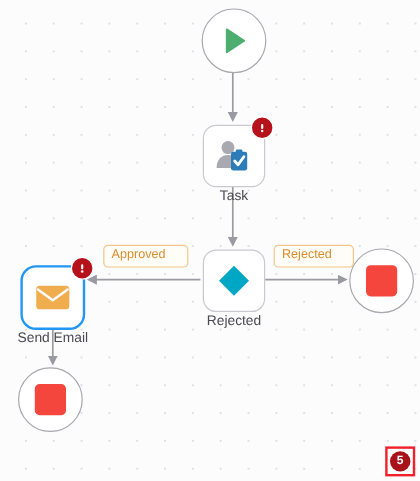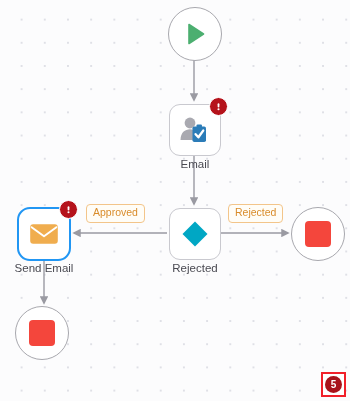--- a/index.html
+++ b/index.html
@@ -97,21 +97,21 @@
   .err-badge svg { display: block; }
 
   
   .edge-label {
     position: absolute;
     border: 1px solid #f3c58a;
     background: #fffdf7;
     color: #d98c2b;
     border-radius: 4px;
     font-size: 10.5px;
-    padding: 2px 6px 3px 6px;
+    padding: 2px 18px 3px 6px;
     white-space: nowrap;
     line-height: 1.1;
   }
 
   
   #error-counter {
     position: absolute;
     right: 4px;
     bottom: 4px;
     width: 25px;
@@ -199,33 +199,33 @@
 
         <path d="M16.6 19.2 L19.4 22.3 L24.2 15.6" fill="none" stroke="#ffffff" stroke-width="2.4" stroke-linecap="round" stroke-linejoin="round"></path>
       </svg>
       <div class="err-badge">
         <svg width="9" height="9" viewBox="0 0 9 9">
           <rect x="3.6" y="1.3" width="1.8" height="4.2" rx="0.9" fill="#ffffff"></rect>
           <circle cx="4.5" cy="7.2" r="1.05" fill="#ffffff"></circle>
         </svg>
       </div>
     </div>
-    <div class="node-label">Email</div>
+    <div class="node-label">Task</div>
   </div>
 
   <div class="node" style="left:169px; top:208px;">
     <div class="box-node">
       <svg width="30" height="30" viewBox="0 0 30 30">
         <path d="M15 2.5 L27.5 15 L15 27.5 L2.5 15 Z" fill="#00a7c4"></path>
       </svg>
     </div>
     <div class="node-label">Rejected</div>
   </div>
 
-  <div class="node" style="left:17px; top:207px;text-decoration:underline;">
+  <div class="node" style="left:17px; top:221px;text-decoration:underline;">
     <div class="box-node selected">
       <svg width="30" height="24" viewBox="0 0 30 24">
         <rect x="1.2" y="2.2" width="27.6" height="19.6" rx="3" fill="#f0ad4e"></rect>
         <path d="M2.6 5.2 L15 14.2 L27.4 5.2" fill="none" stroke="#ffffff" stroke-width="2" stroke-linecap="round" stroke-linejoin="round"></path>
       </svg>
       <div class="err-badge">
         <svg width="9" height="9" viewBox="0 0 9 9">
           <rect x="3.6" y="1.3" width="1.8" height="4.2" rx="0.9" fill="#ffffff"></rect>
           <circle cx="4.5" cy="7.2" r="1.05" fill="#ffffff"></circle>
         </svg>

